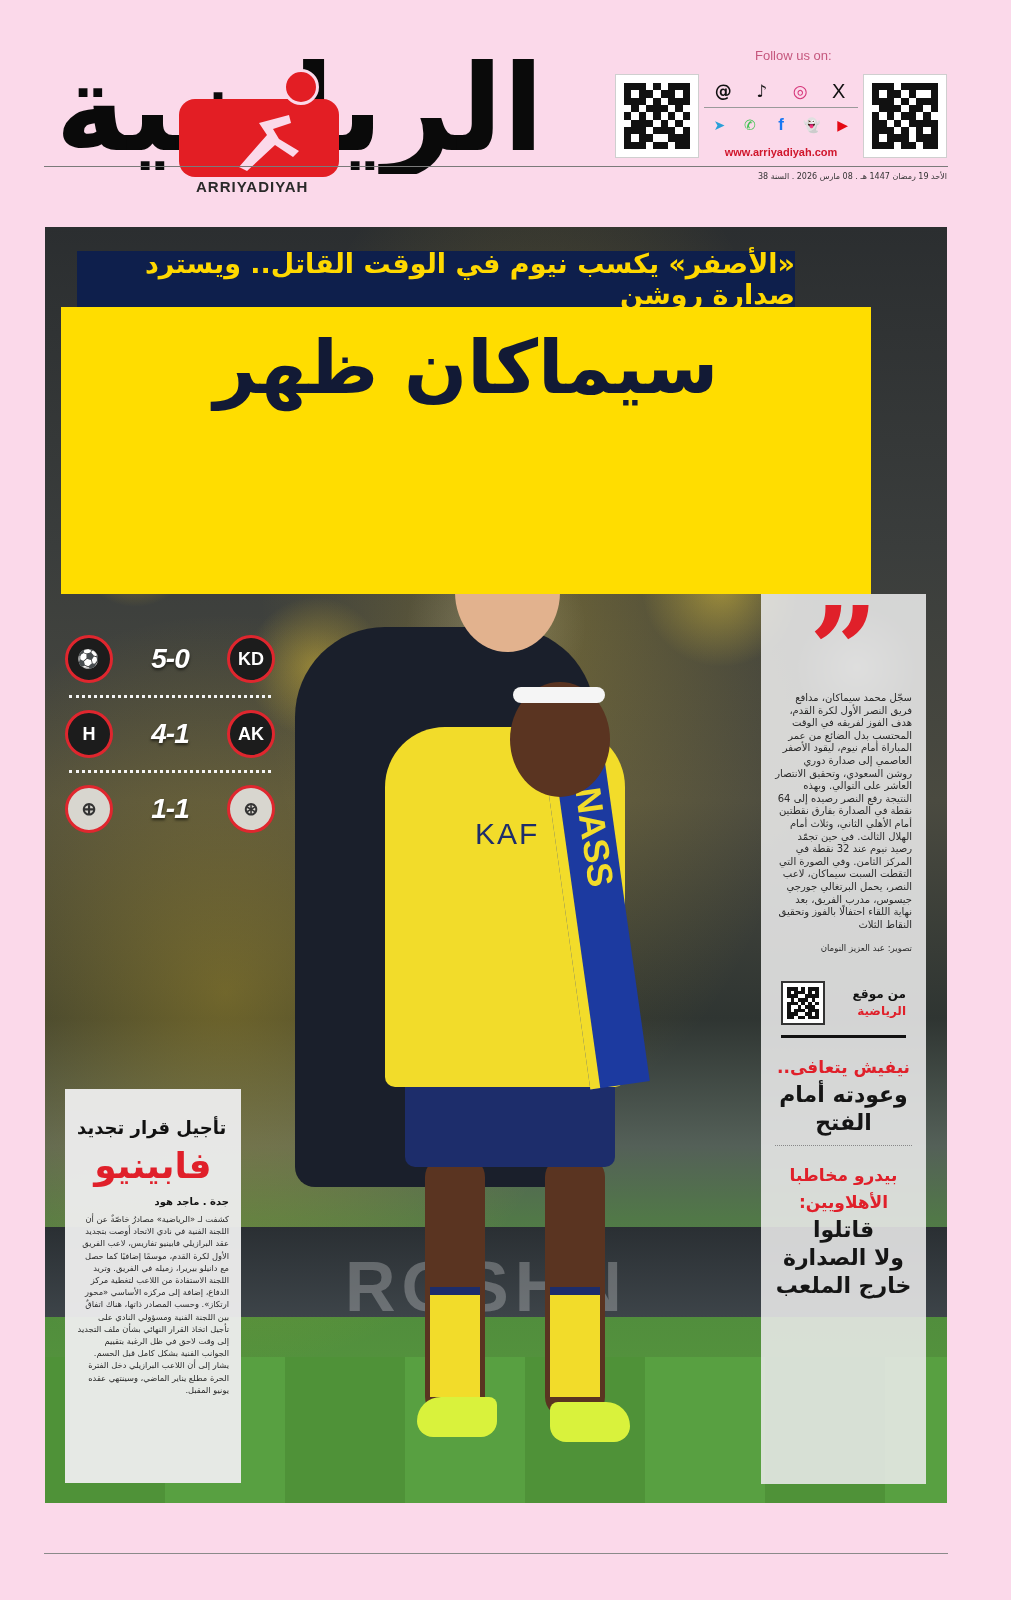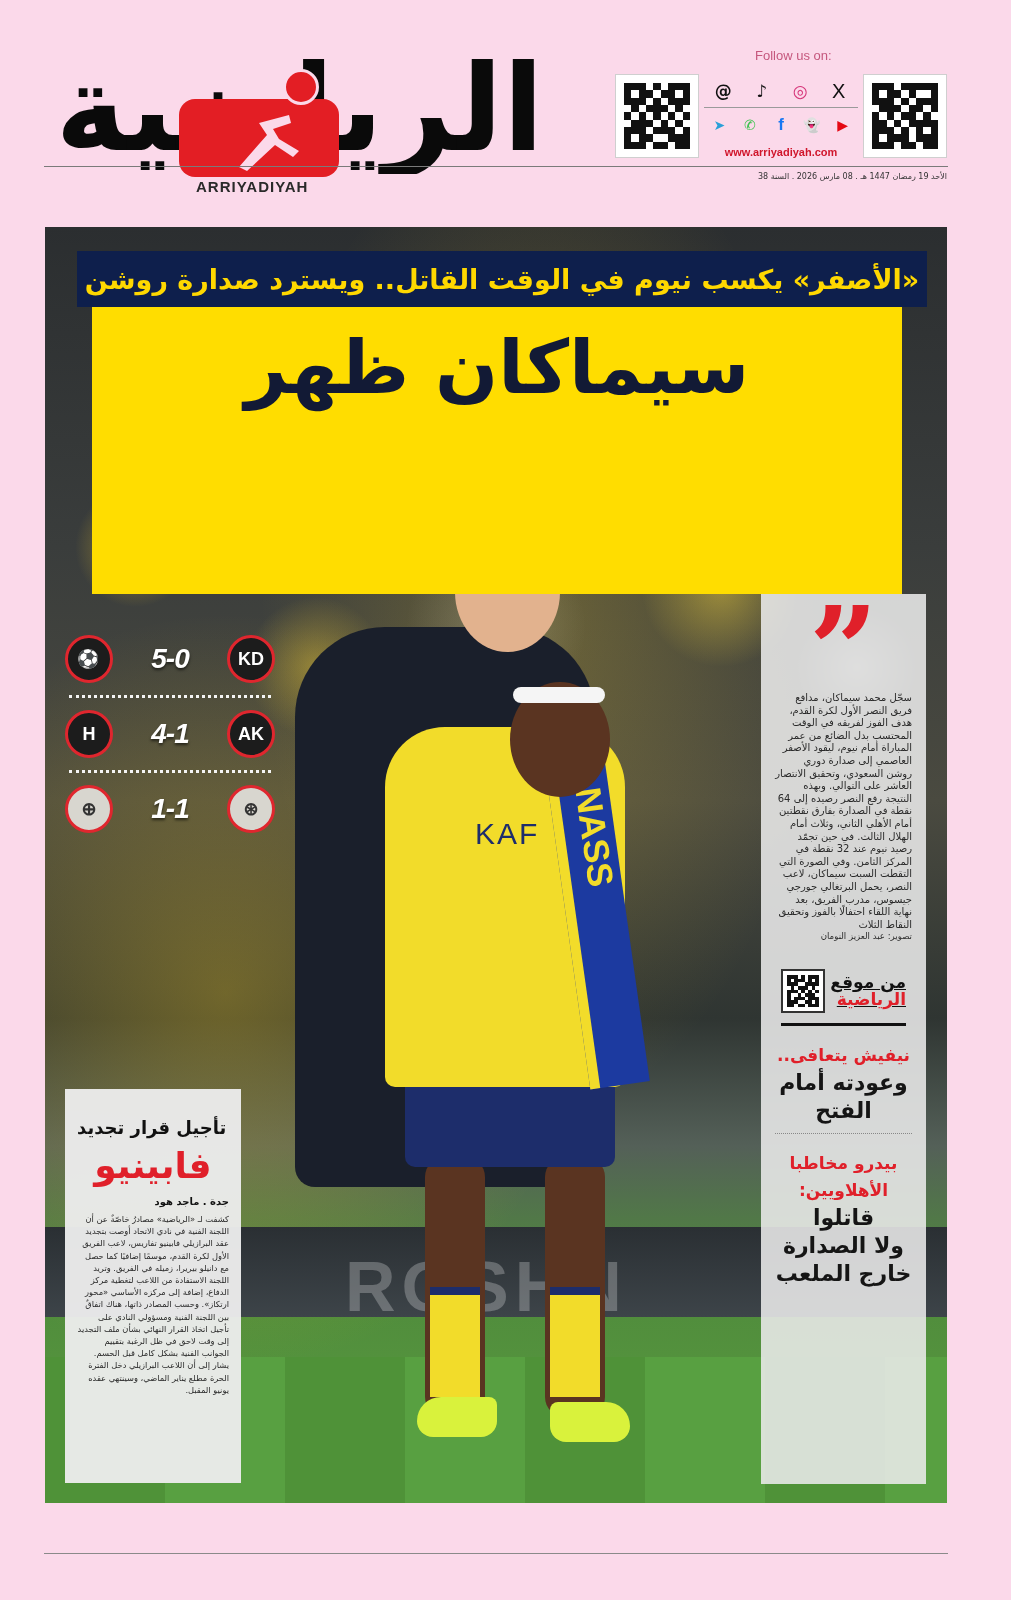--- a/index.html
+++ b/index.html
@@ -86,27 +86,27 @@
   .sock-l { position: absolute; left: 385px; top: 1060px; width: 50px; height: 110px; background: #f2dc2a; border-top: 8px solid #1d2d6b; }
   .sock-r { position: absolute; left: 505px; top: 1060px; width: 50px; height: 110px; background: #f2dc2a; border-top: 8px solid #1d2d6b; }
   .boot-l { position: absolute; left: 372px; top: 1170px; width: 80px; height: 40px; background: #d9f23c; border-radius: 30px 10px 20px 20px; }
   .boot-r { position: absolute; left: 505px; top: 1175px; width: 80px; height: 40px; background: #d9f23c; border-radius: 10px 30px 20px 20px; }
   .scarf { position: absolute; left: 520px; top: 500px; width: 60px; height: 360px; background: #1c3aa0; transform: rotate(-8deg); border-left: 10px solid #f2dc2a; }
   .scarf-text { position: absolute; left: 528px; top: 560px; color: #f2dc2a; font-family: "Liberation Sans", sans-serif; font-weight: 900; font-size: 36px; writing-mode: vertical-rl; transform: rotate(-8deg); }
   .kit-sponsor { position: absolute; left: 430px; top: 590px; color: #1d2d6b; font-family: "Liberation Sans", sans-serif; font-size: 30px; font-weight: 400; letter-spacing: 2px; }
 
   
   .kicker {
-    position: absolute; left: 32px; top: 24px; width: 850px; height: 56px;
+    position: absolute; left: 32px; top: 24px; width: 718px; height: 56px;
     background: #0e1f4c; color: #ffd800;
     direction: rtl; font-size: 27px; font-weight: 700;
     display: flex; align-items: center; justify-content: center;
   }
   .headline-box {
-    position: absolute; left: 47px; top: 80px; width: 810px; height: 287px;
+    position: absolute; left: 16px; top: 80px; width: 810px; height: 287px;
     background: #ffdd00; direction: rtl; text-align: center; color: #121a35;
   }
   .headline-1 { font-size: 74px; font-weight: 900; line-height: 100px; margin-top: 10px; letter-spacing: -1px; }
   .headline-2 { font-size: 118px; font-weight: 900; line-height: 150px; letter-spacing: -2px; }
 
   
   .scores { position: absolute; left: 20px; top: 398px; width: 210px; }
   .score-row { display: flex; align-items: center; justify-content: space-between; height: 68px; }
   .score-sep { border-top: 3px dotted #f4f4f4; margin: 2px 4px; }
   .badge {
@@ -125,23 +125,23 @@
   .side-col {
     position: absolute; left: 716px; top: 367px; width: 165px; height: 890px;
     background: rgba(235,235,235,0.88);
     direction: rtl; padding: 0 14px;
   }
   .quote-mark {
     text-align: center; font-family: "DejaVu Serif", serif; font-weight: 900;
     color: #e0202a; font-size: 120px; line-height: 90px; height: 78px; margin-top: 12px;
   }
   .side-text { font-size: 10px; line-height: 12.6px; color: #2a2a2a; text-align: right; margin-top: 8px; }
-  .side-credit { font-size: 8.6px; color: #2a2a2a; margin-top: 0; }
+  .side-credit { font-size: 8.6px; color: #2a2a2a; margin-top: 12px; }
   .from-site { display: flex; align-items: center; justify-content: space-between; margin-top: 28px; padding: 0 6px; }
-  .from-site-text { font-weight: 900; font-size: 17px; line-height: 17px; color: #111; text-decoration: underline; }
+  .from-site-text { font-weight: 900; font-size: 12px; line-height: 17px; color: #111; }
   .from-site-text .red { color: #e0202a; }
   .mini-qr { width: 44px; height: 44px; background: #fff; border: 2px solid #333; padding: 4px; }
   .black-rule { height: 3px; background: #111; margin: 10px 6px 0; }
   .teaser { text-align: center; padding: 16px 0 8px; border-bottom: 1px dotted #888; }
   .teaser:last-child { border-bottom: none; }
   .teaser .red { color: #e0202a; font-weight: 900; font-size: 17px; line-height: 27px; display: block; }
   .teaser .blk { color: #151515; font-weight: 900; font-size: 22px; line-height: 28px; display: block; }
 
   
   .left-article {

